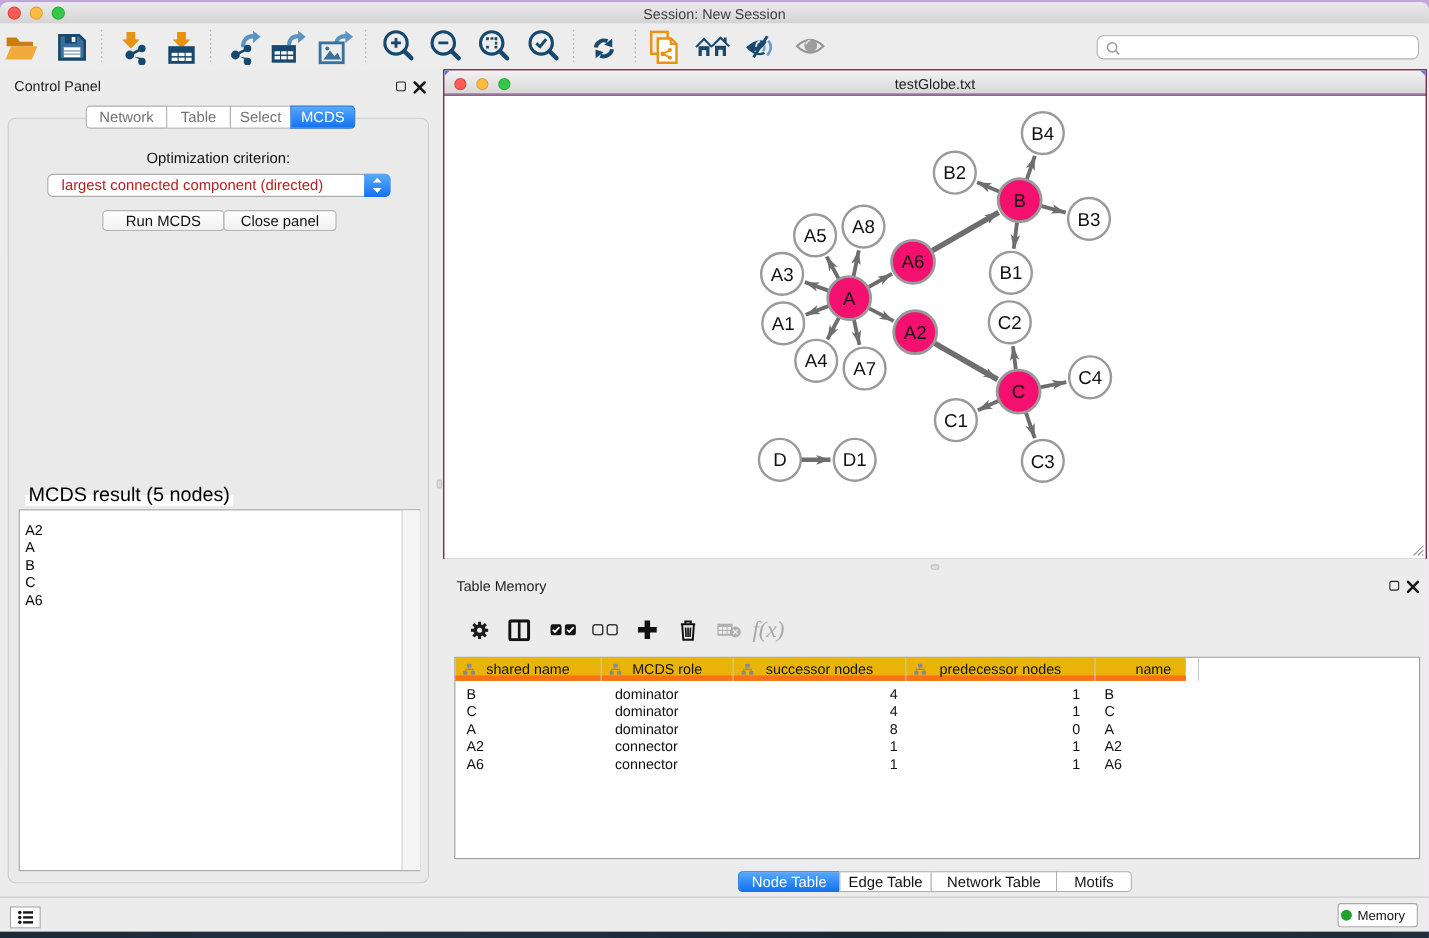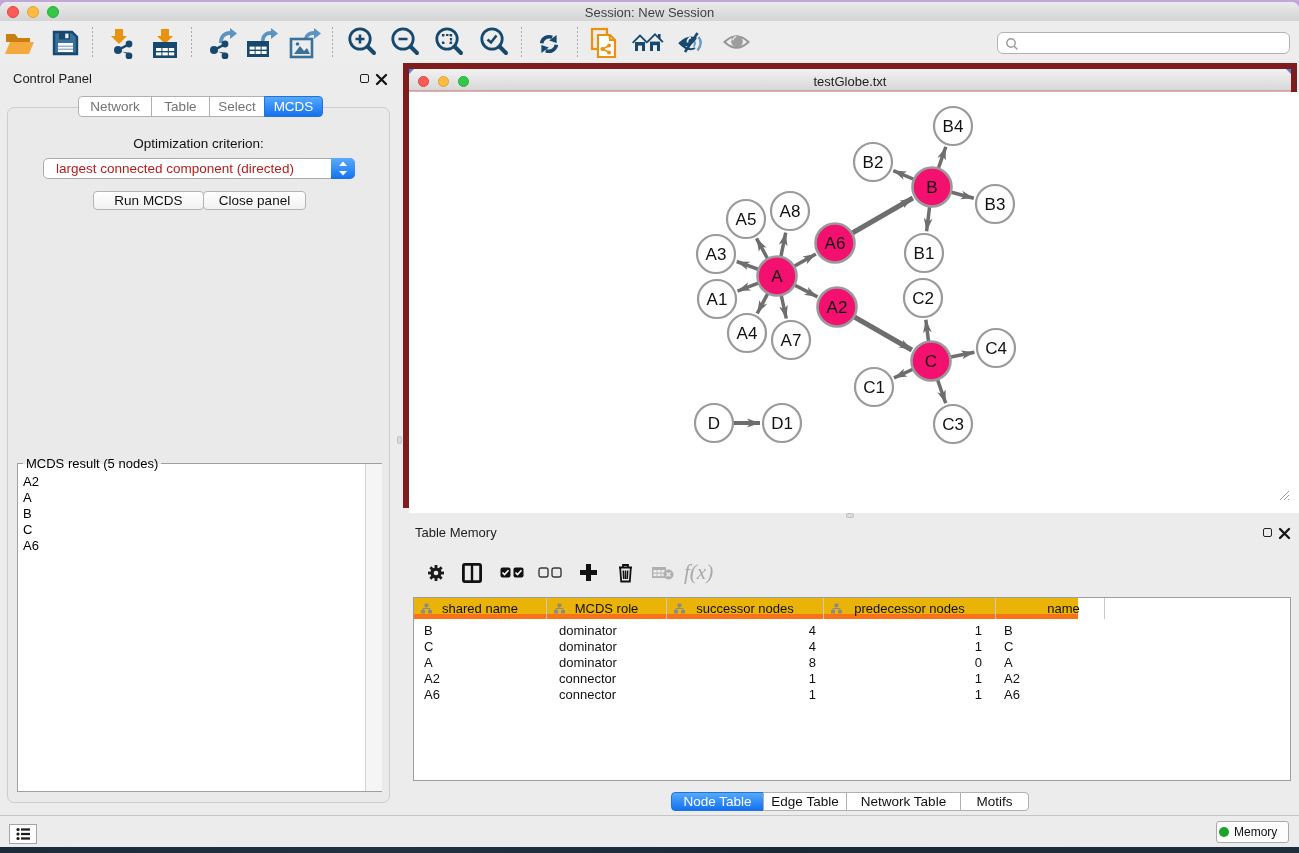--- a/index.html
+++ b/index.html
@@ -12,21 +12,21 @@
 .sep{position:absolute;top:6px;height:32px;width:1px;background-image:linear-gradient(#aaa 40%,transparent 40%);background-size:1px 4px}
 .icon{position:absolute}
 
 .ptitle{position:absolute;font-size:13px;color:#1c1c1c}
 .flt{position:absolute;width:9px;height:9px;border:1.6px solid #222;border-radius:2px}
 .tab{position:absolute;z-index:3;height:21px;border:1px solid #b0b0b0;background:#fff;font-size:13.5px;color:#737373;text-align:center;line-height:19px}
 .tabsel{background:linear-gradient(#55a9fd,#1372ef);color:#fff;border-color:#2571d8}
 #cpanel{position:absolute;left:7px;top:105px;width:383px;height:696px;background:#eaeaea;border:1px solid #cdcdcd;border-radius:7px}
 .btn{position:absolute;height:19px;background:linear-gradient(#ffffff,#f1f1f1);border:1px solid #b4b4b4;border-radius:4px;font-size:13.5px;text-align:center;line-height:17px;color:#111}
 
-#netwin{position:absolute;left:403px;top:61px;width:894px;height:445px;background:#fca5a5;border:6px solid #7f1d1d}
+#netwin{position:absolute;left:403px;top:61px;width:894px;height:445px;background:#701a75;border:1px solid #7f1d1d}
 #nettb{position:absolute;left:0;top:0;width:100%;height:22px;background:linear-gradient(#f2f2f2,#d8d8d8);border-bottom:1px solid #b1b1b1}
 .tl2{position:absolute;top:7px;width:11px;height:11px;border-radius:50%}
 #netcanvas{position:absolute;left:0;top:23px;width:892px;height:421px;background:#fff}
 
 #tblbox{position:absolute;left:413px;top:595px;width:878px;height:184px;background:#fff;border:1px solid #9e9e9e}
 #thead{position:absolute;left:0;top:0;width:664px;height:21px;background:#eab308;border-bottom:5px solid #f97316}
 .hcell{position:absolute;top:0;height:21px;border-right:1px solid #c9c9c9;font-size:13px;color:#111;text-align:center;line-height:21px}
 .trow{position:absolute;font-size:13px;color:#111;height:16px;line-height:16px}
 .num{text-align:right}
 .btab{position:absolute;height:19px;border:1px solid #b0b0b0;background:#fff;font-size:13.5px;color:#111;text-align:center;line-height:17px}
@@ -201,21 +201,21 @@
           <path d="M8 8 L12 3.5 L16 8 Z M8 13 L12 17.5 L16 13 Z" fill="#fff"></path>
         </svg>
   </div>
 </div>
 <div class="btn" style="left:93px;top:189px;width:111px">Run MCDS</div>
 <div class="btn" style="left:203px;top:189px;width:103px">Close panel</div>
 
 <div class="abs" style="left:17px;top:461px;width:365px;height:329px;background:#fff;border:1px solid #a0a0a0">
   <div class="abs" style="left:347px;top:0;width:17px;height:327px;background:#f5f5f5;border-left:1px solid #d4d4d4"></div>
 </div>
-<div class="abs" style="left:23px;top:454px;font-size:13px;color:#000;background:linear-gradient(#eaeaea 54%,#ffffff 54%);padding:0 3px">MCDS result (5 nodes)</div>
+<div class="abs" style="left:23px;top:437px;font-size:18px;color:#000;background:linear-gradient(#eaeaea 54%,#ffffff 54%);padding:0 3px">MCDS result (5 nodes)</div>
 <div class="abs" style="left:23px;top:472px;font-size:13px;color:#000;line-height:16.1px">A2<br>A<br>B<br>C<br>A6</div>
 
 <div id="netwin">
  <div id="nettb">
   <div class="tl2" style="left:9px;background:#fc5b57;border:1px solid #e2443e"></div>
   <div class="tl2" style="left:29px;background:#fdbc40;border:1px solid #e0a035"></div>
   <div class="tl2" style="left:49px;background:#34c749;border:1px solid #2aab38"></div>
   <div class="abs" style="top:5px;width:100%;text-align:center;font-size:13px;color:#222">testGlobe.txt</div>
  </div>
  <div id="netcanvas">
@@ -366,21 +366,21 @@
         <path d="M14.5 6.5 L18.5 10.5 M18.5 6.5 L14.5 10.5" stroke="#ededed" stroke-width="1.3"></path>
       </g>
     </svg>
     <div class="abs" style="left:684px;top:558px;font-family:'Liberation Serif',serif;font-style:italic;font-size:21px;color:#a9a9a9">f(x)</div>
 <div id="tblbox">
  <div id="thead">
   <div class="hcell" style="left:0;width:133px">shared name</div>
   <div class="hcell" style="left:133px;width:120px">MCDS role</div>
   <div class="hcell" style="left:253px;width:157px">successor nodes</div>
   <div class="hcell" style="left:410px;width:172px">predecessor nodes</div>
-  <div class="hcell" style="left:609px;width:82px">name</div>
+  <div class="hcell" style="left:594px;width:82px">name</div>
   <svg class="abs" style="left:7px;top:5px" width="11" height="11" viewBox="0 0 11 11">
           <g fill="#8a8a8a">
             <rect x="3.5" y="0.5" width="4" height="3.4" rx="0.6"></rect>
             <rect x="0" y="7" width="4" height="3.4" rx="0.6"></rect>
             <rect x="7" y="7" width="4" height="3.4" rx="0.6"></rect>
             <path d="M5 3.5 L5 5.5 M2 7 L2 5.5 L9 5.5 L9 7" stroke="#8a8a8a" stroke-width="1" fill="none"></path>
           </g>
         </svg>
         <svg class="abs" style="left:140px;top:5px" width="11" height="11" viewBox="0 0 11 11">
           <g fill="#8a8a8a">

